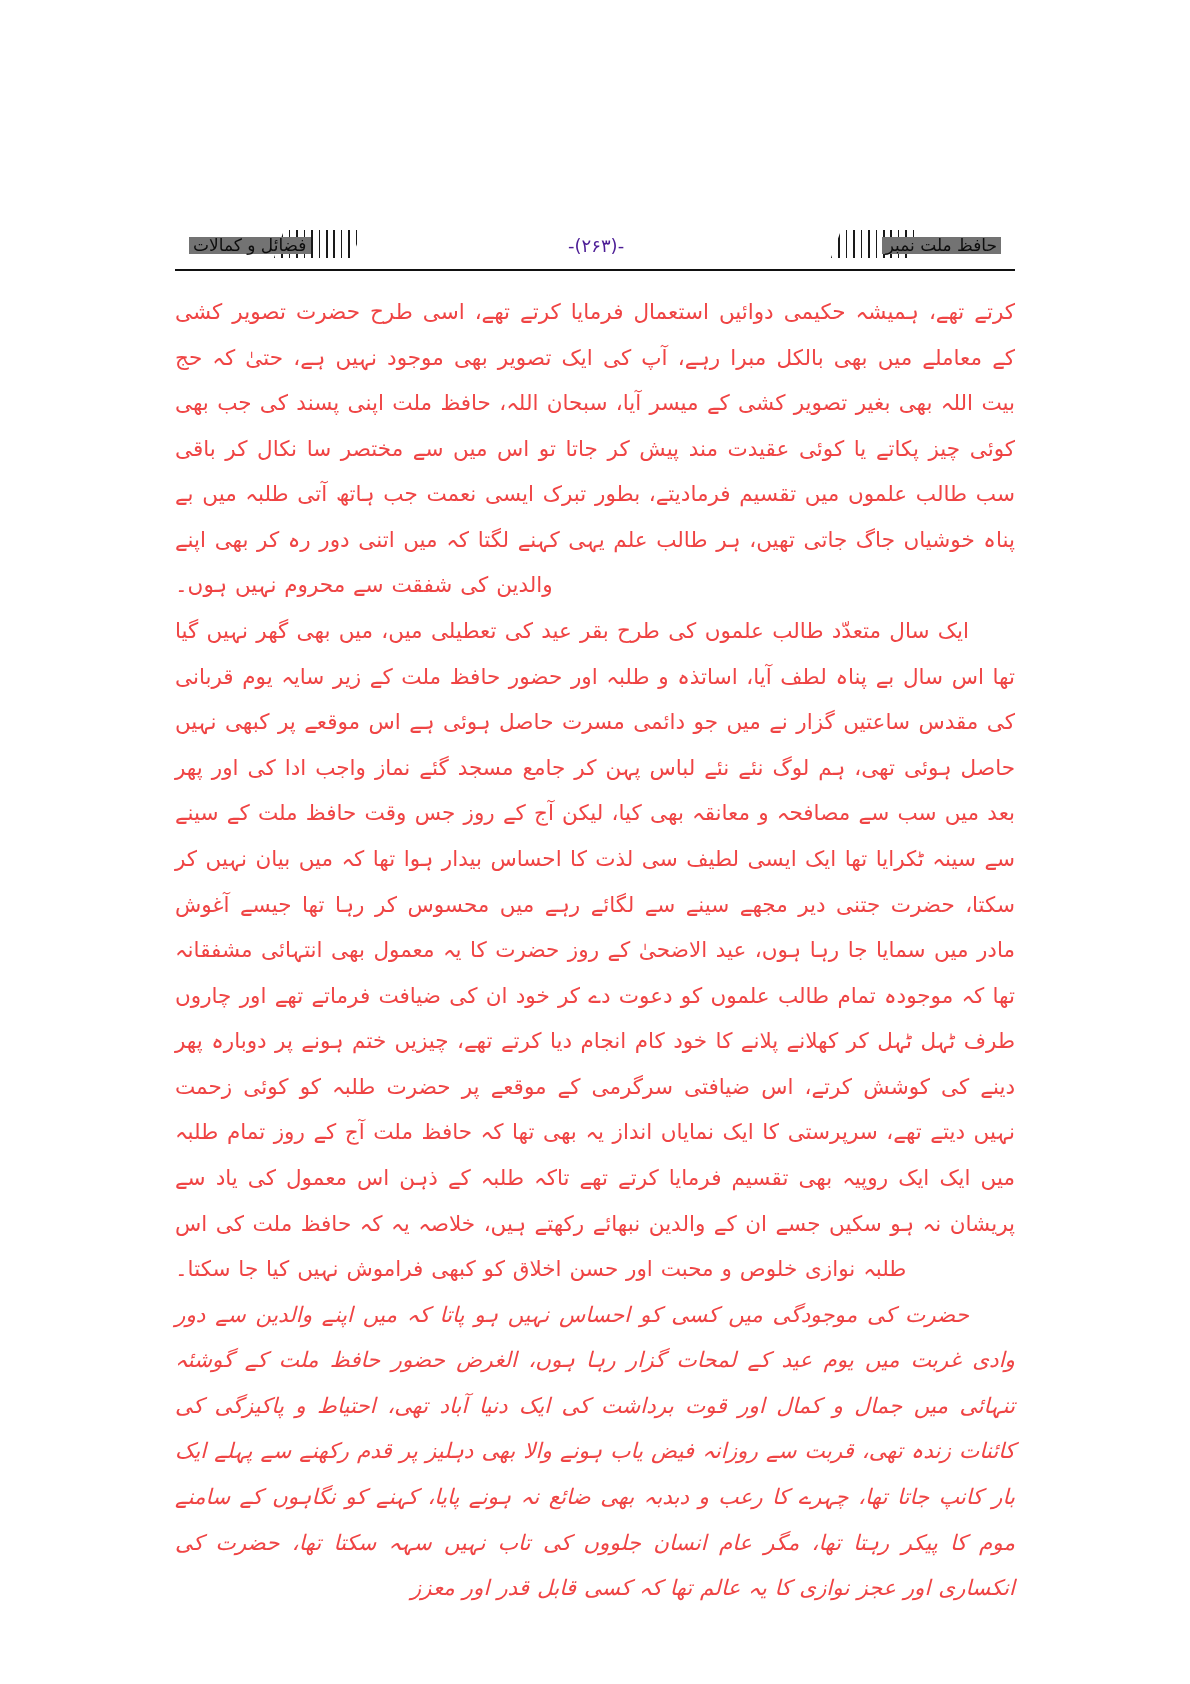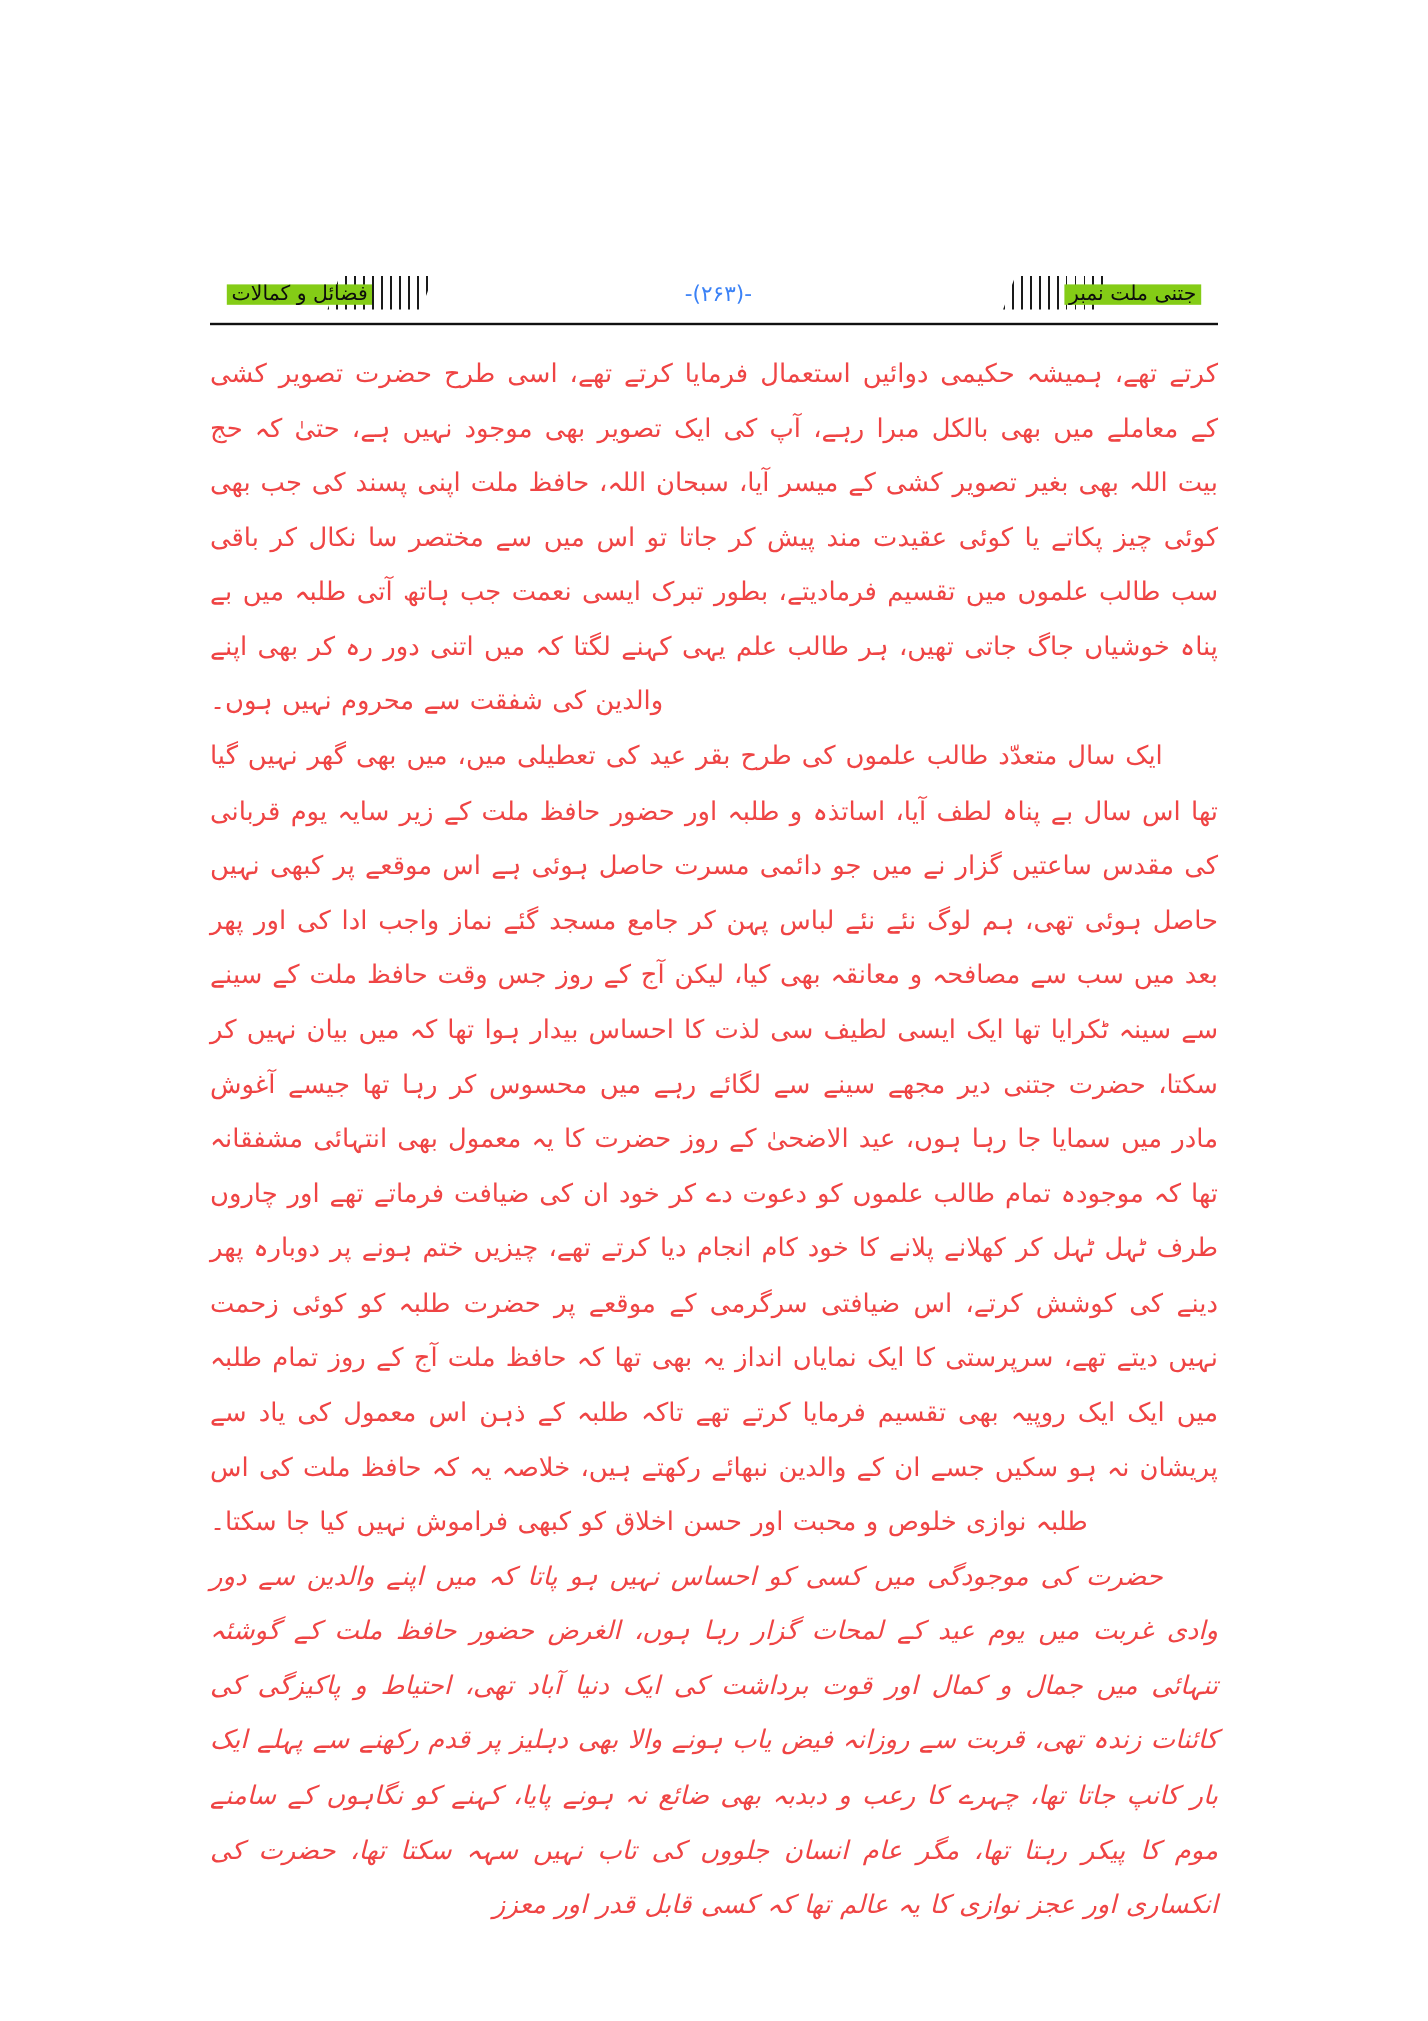--- a/index.html
+++ b/index.html
@@ -67,27 +67,27 @@
         #1a1a1a 0px, #1a1a1a 1.4px,
         #ffffff 1.4px, #ffffff 7px);
     transform: skewX(-20deg);
   }
   .hdr-box.right .hatch { left: -6px; }
   .hdr-box.left  .hatch { right: -6px; }
 
   .hdr-text {
     position: relative;
     z-index: 2;
-    background: #84cc16;
+    background: #737373;
     padding: 0 4px;
   }
   .page-number {
     font-size: 18px;
     letter-spacing: 0.5px;
-    color: #3b82f6;
+    color: #4c1d95;
     direction: ltr;
     white-space: nowrap;
   }
   .rule {
     width: 100%;
     height: 2px;
     background: #111111;
     margin-top: 4px;
   }
   
@@ -119,21 +119,21 @@
 </head>
 <body>
 
 <div class="page">
   <div class="content">
 
     <div class="header">
       <div class="header-row">
         <div class="hdr-box right">
           <span class="hatch"></span>
-          <span class="hdr-text">جتنی ملت نمبر</span>
+          <span class="hdr-text">حافظ ملت نمبر</span>
         </div>
         <div class="page-number">-(۲۶۳)-</div>
         <div class="hdr-box left">
           <span class="hatch"></span>
           <span class="hdr-text">فضائل و کمالات</span>
         </div>
       </div>
       <div class="rule"></div>
     </div>
 

